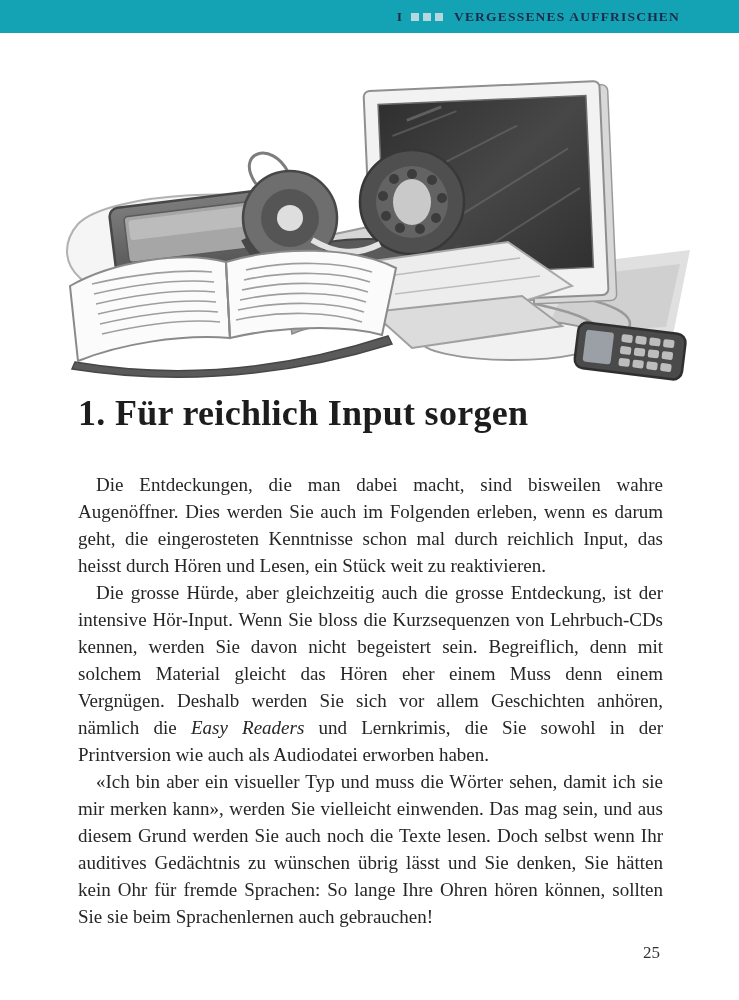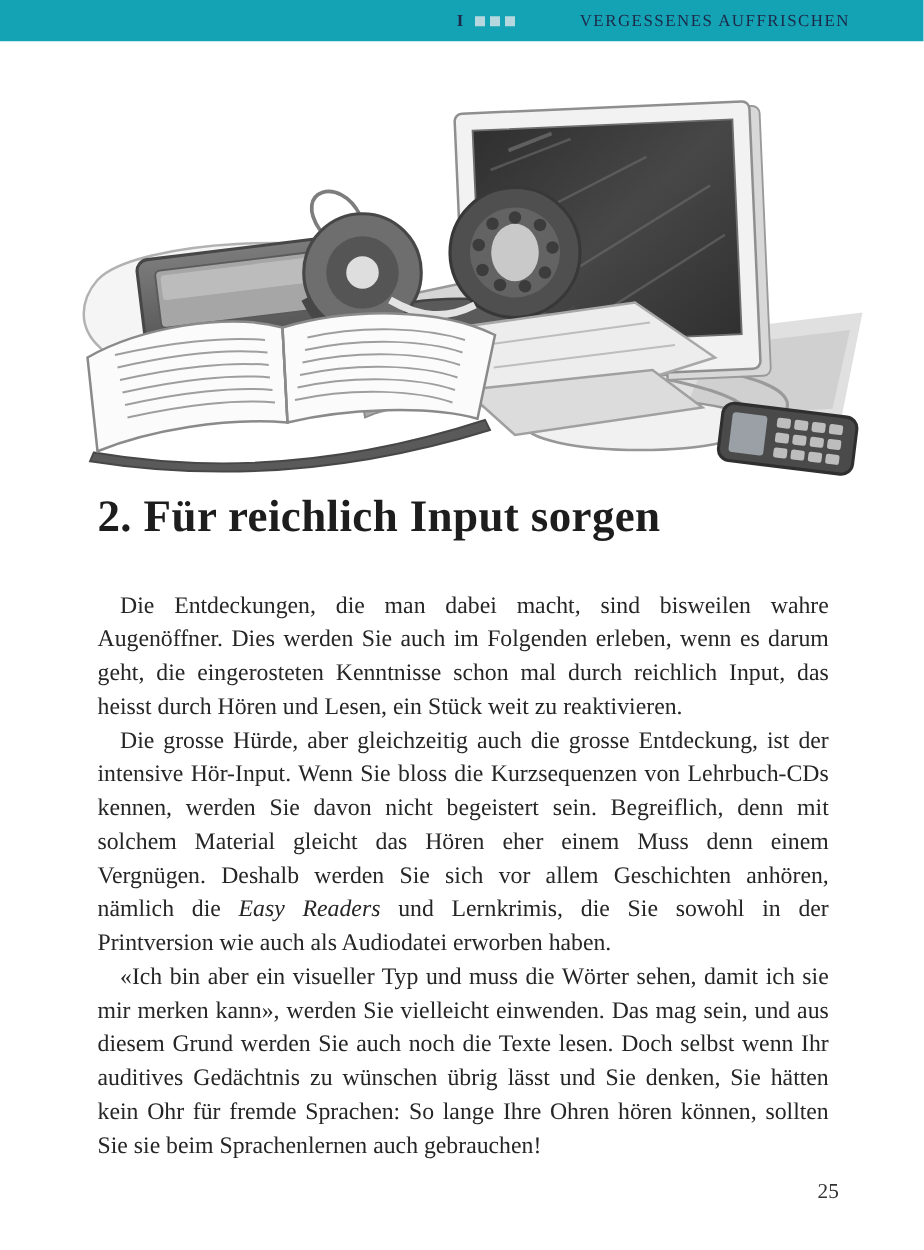--- a/index.html
+++ b/index.html
@@ -14,21 +14,21 @@
     display:flex; align-items:center; justify-content:flex-end;
     box-sizing:border-box; padding-right:59px;
   }
   .header-inner { display:flex; align-items:center; }
   .part-label {
     font-weight:bold; font-size:13.5px; letter-spacing:1px;
   }
   .squares { display:flex; align-items:center; margin:0 7px 0 8px; }
   .sq { width:8px; height:8px; margin-right:4px; display:inline-block; }
   .running-head {
-    font-weight:normal; font-size:13.5px; letter-spacing:1.2px;margin-left:41px;
+    font-weight:bold; font-size:13.5px; letter-spacing:1.2px;
   }
 
   
   .illustration {
     position:absolute; top:72px; left:50px; width:645px; height:315px;
   }
 
   
   .chapter-title {
     position:absolute; top:392px; left:78px; margin:0;
@@ -41,21 +41,21 @@
     position:absolute; top:471px; left:78px; width:585px;
     font-size:19px; line-height:27px; color:#262626;
     text-align:justify; hyphens:auto;
   }
   .body-text p { margin:0; }
   .body-text p.indent { text-indent:18px; }
   .body-text em { }
 
   
   .page-number {
-    position:absolute; top:943px; right:68px;
+    position:absolute; top:943px; right:79px;
     font-size:17px; color:#333333;
   }
 </style>
 </head>
 <body>
 
 <div class="page">
 
   <div class="header-bar" style="background-color: rgb(20, 163, 181);">
     <div class="header-inner">
@@ -196,21 +196,21 @@
             <rect x="612" y="275" width="11" height="8" rx="2"></rect>
           <rect x="570" y="287" width="11" height="8" rx="2"></rect>
             <rect x="584" y="287" width="11" height="8" rx="2"></rect>
             <rect x="598" y="287" width="11" height="8" rx="2"></rect>
             <rect x="612" y="287" width="11" height="8" rx="2"></rect>
         </g>
       </g>
     </svg>
   </div>
 
-  <h1 class="chapter-title">2. Für reichlich Input sorgen</h1>
+  <h1 class="chapter-title">1. Für reichlich Input sorgen</h1>
 
   <div class="body-text">
       <p class="indent"><span>Die Entdeckungen, die man dabei macht, sind bisweilen wahre Augenöffner. Dies werden Sie auch im Folgenden erleben, wenn es darum geht, die eingerosteten Kenntnisse schon mal durch reichlich Input, das heisst durch Hören und Lesen, ein Stück weit zu reaktivieren.</span></p>
       <p class="indent"><span>Die grosse Hürde, aber gleichzeitig auch die grosse Entdeckung, ist der intensive Hör-Input. Wenn Sie bloss die Kurzsequenzen von Lehrbuch-CDs kennen, werden Sie davon nicht begeistert sein. Begreiflich, denn mit solchem Material gleicht das Hören eher einem Muss denn einem Vergnügen. Deshalb werden Sie sich vor allem Geschichten anhören, nämlich die </span><em>Easy Readers</em><span> und Lernkrimis, die Sie sowohl in der Printversion wie auch als Audiodatei erworben haben.</span></p>
       <p class="indent"><span>«Ich bin aber ein visueller Typ und muss die Wörter sehen, damit ich sie mir merken kann», werden Sie vielleicht einwenden. Das mag sein, und aus diesem Grund werden Sie auch noch die Texte lesen. Doch selbst wenn Ihr auditives Gedächtnis zu wünschen übrig lässt und Sie denken, Sie hätten kein Ohr für fremde Sprachen: So lange Ihre Ohren hören können, sollten Sie sie beim Sprachenlernen auch gebrauchen!</span></p>
     </div>
 
   <div class="page-number">25</div>
 
 </div>

